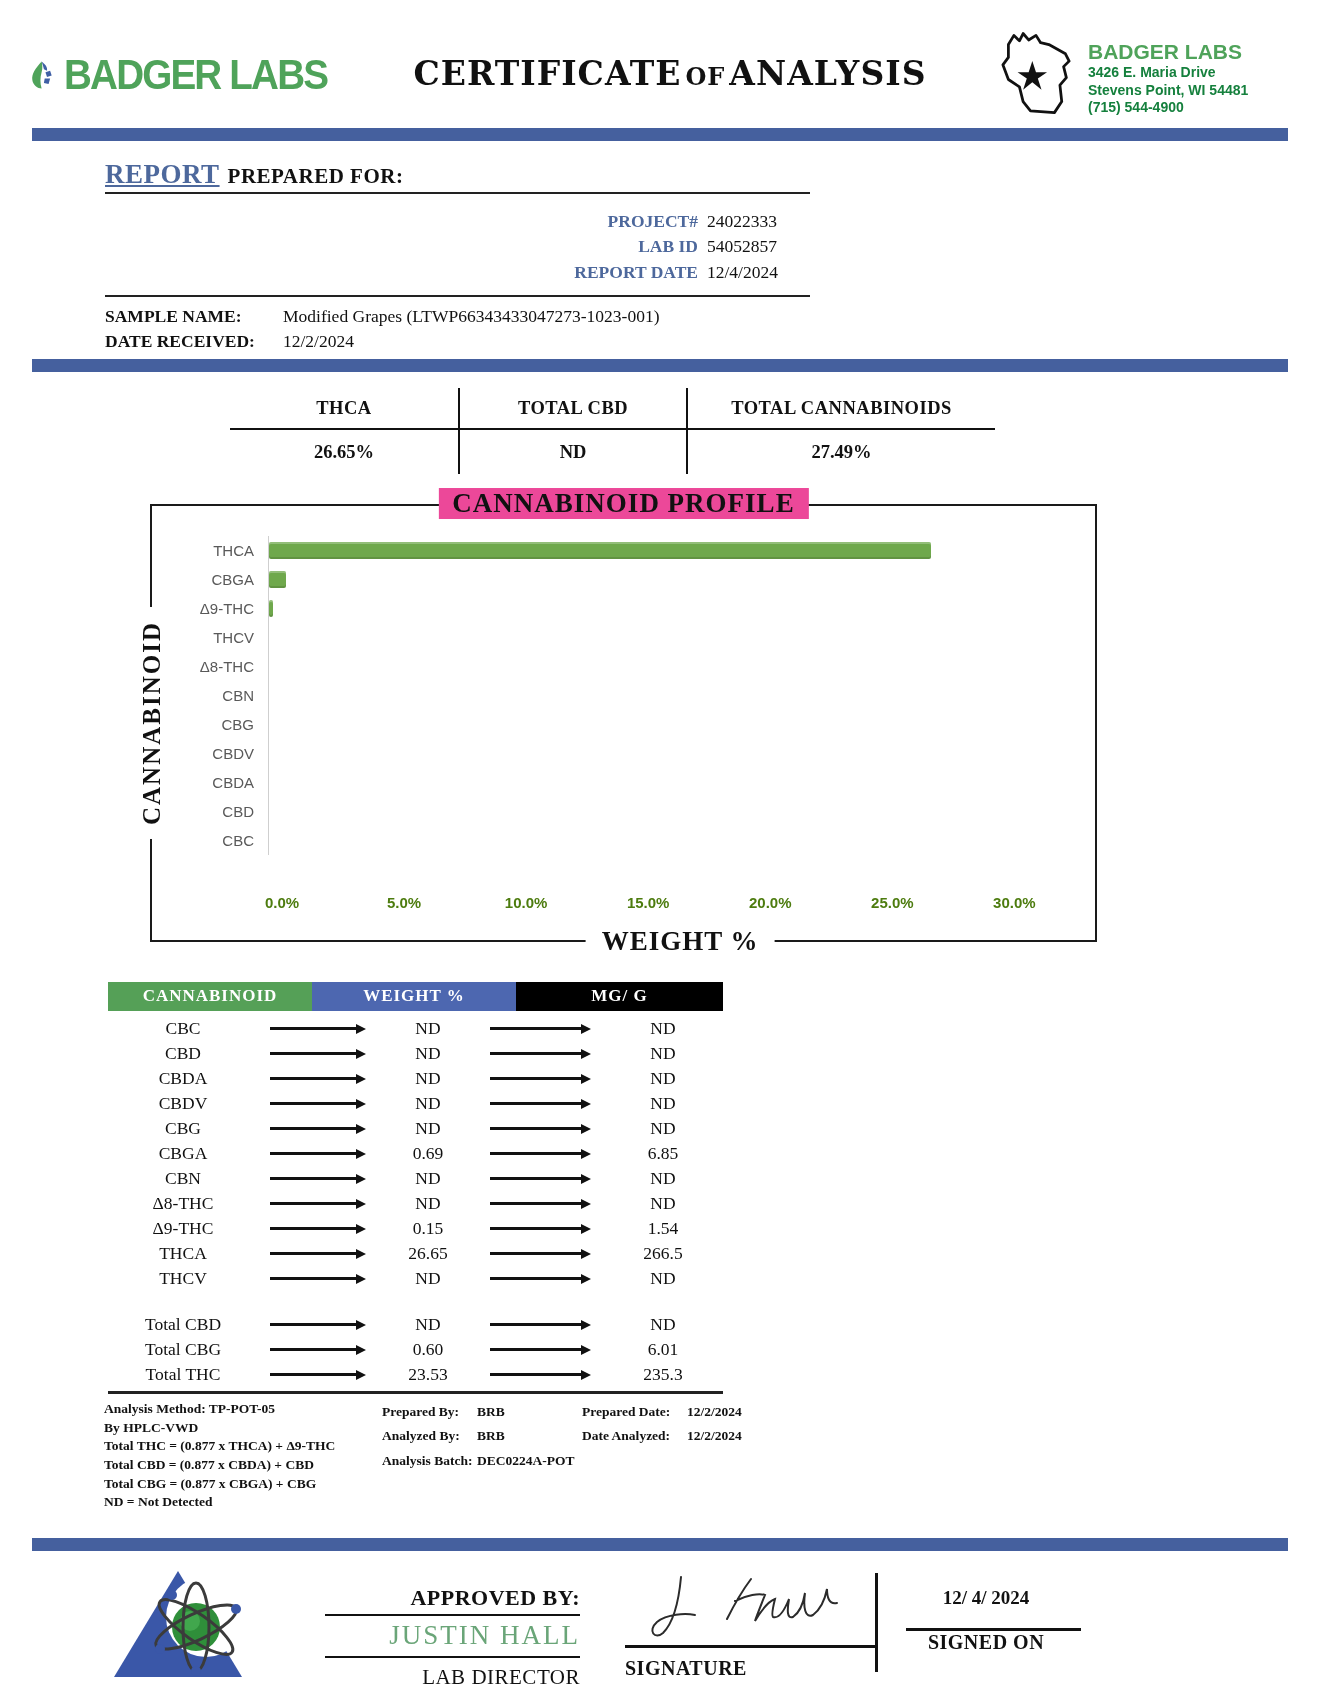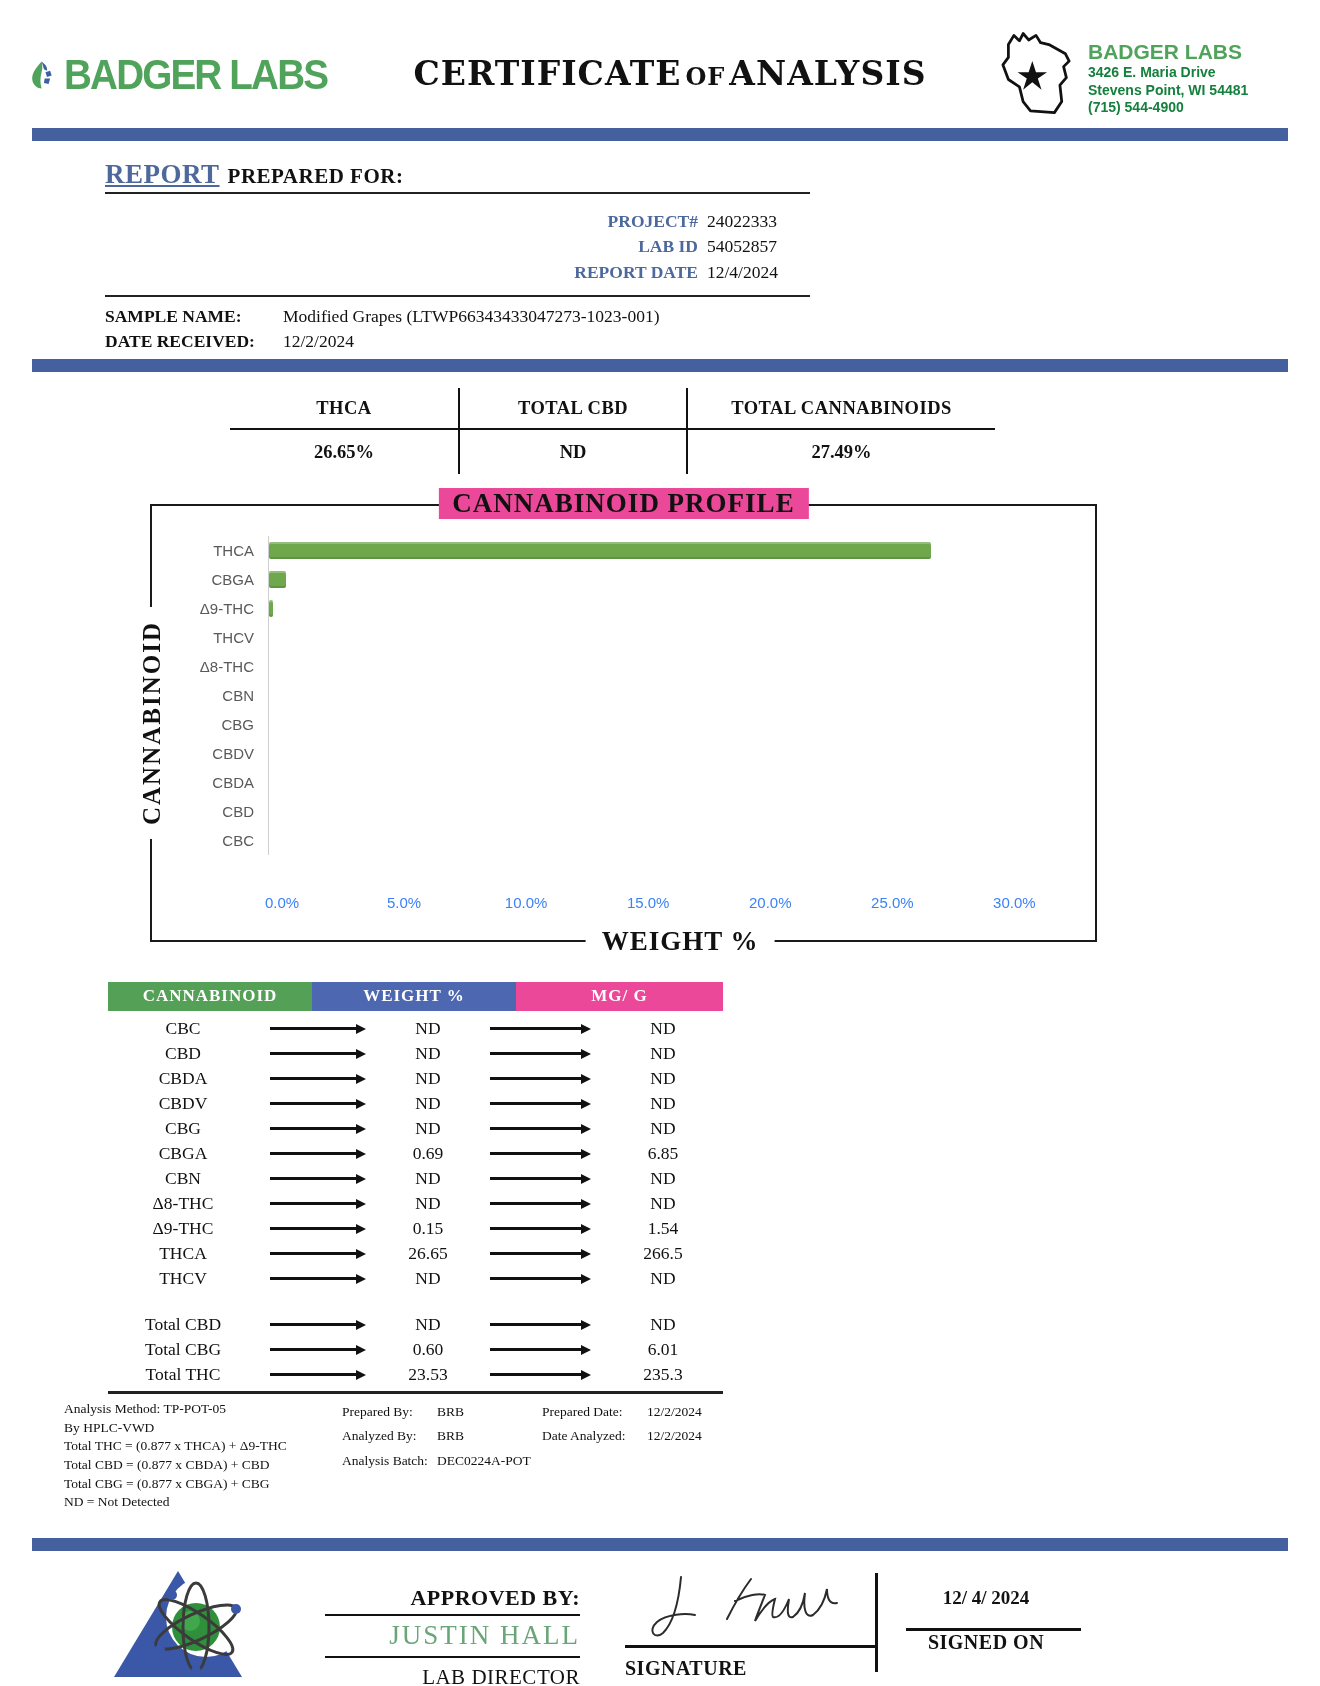--- a/index.html
+++ b/index.html
@@ -58,40 +58,40 @@
     background:#fff; padding:0 16px; font-weight:bold; font-size:27px; letter-spacing:1px; white-space:nowrap; }
   .chart-inner { position:absolute; top:30px; left:24px; right:44px; bottom:58px; }
   .c-row { display:flex; align-items:center; height:29px; }
   .c-label { width:92px; padding-right:14px; text-align:right;
     font-family:"Liberation Sans",sans-serif; font-size:15px; color:#595959; }
   .c-track { flex:1; position:relative; height:100%; border-left:1.5px solid #cfcfcf; }
   .c-bar { position:absolute; left:0; top:6px; height:17px; border-radius:2px;
     box-shadow: inset 0 2px 0 rgba(255,255,255,.25), inset 0 -2px 0 rgba(0,0,0,.12); }
   .c-ticks { position:absolute; left:130px; right:44px; bottom:24px; height:22px; }
   .c-tick { position:absolute; transform:translateX(-50%);
-    font-family:"Liberation Sans",sans-serif; font-size:15px; color:#3b82f6; white-space:nowrap; }
+    font-family:"Liberation Sans",sans-serif; font-size:15px; color:#4d7c0f; white-space:nowrap;font-weight:bold; }
 
   
   .results { margin:40px 0 0 108px; width:615px; }
   .res-head { display:grid; grid-template-columns:204px 204px 207px; }
   .res-h-cell { color:#fff; font-weight:bold; font-size:17px; letter-spacing:1px;
     text-align:center; padding:4px 0 5px 0; }
   .res-body { padding-top:5px; }
   .res-row { display:grid; grid-template-columns:150px 120px 100px 125px 120px;
     align-items:center; height:25px; font-size:17.5px; }
   .res-name { text-align:center; }
   .res-val { text-align:center; }
   .res-totals { margin-top:16px; border-bottom:3px solid #222; padding-bottom:4px; }
   .arrow { display:flex; align-items:center; padding:0 12px; }
   .arrow-line { flex:1; height:2.4px; background:#111; }
   .arrow-head { width:0; height:0; border-left:10px solid #111;
     border-top:5.5px solid transparent; border-bottom:5.5px solid transparent; }
 
   
-  .footnotes { display:flex; margin:6px 0 0 64px; }
+  .footnotes { display:flex; margin:6px 0 0 104px;font-weight:bold; }
   .fn-left { width:250px; border:1px solid #999; border-width:0; font-size:13.5px; line-height:1.38; }
   .fn-meta { margin-left:28px; font-size:13.5px; }
   .fn-m-row { display:grid; grid-template-columns:95px 105px 105px 110px; line-height:1.8; }
 
   
   .approval { display:flex; margin:14px 0 0 95px; align-items:flex-start; }
   .pjla { width:175px; text-align:center; }
   .pjla-name { font-family:"Liberation Sans",sans-serif; font-weight:bold; font-size:16px; margin-top:2px;}
   .approved { width:255px; margin-left:55px; margin-top:20px; text-align:right; }
   .ap-label { font-weight:bold; font-size:22px; border-bottom:2.5px solid #111; padding-bottom:3px; letter-spacing:.5px;}
@@ -246,21 +246,21 @@
       <span class="c-tick" style="left: 63.4921%;">20.0%</span>
       <span class="c-tick" style="left: 79.3651%;">25.0%</span>
       <span class="c-tick" style="left: 95.2381%;">30.0%</span>
     </div>
 </div>
 
 <div class="results">
   <div class="res-head">
     <div class="res-h-cell" style="background: rgb(85, 160, 87);">CANNABINOID</div>
     <div class="res-h-cell" style="background: rgb(77, 103, 176);">WEIGHT %</div>
-    <div class="res-h-cell" style="background: #ec4899;">MG/ G</div>
+    <div class="res-h-cell" style="background: #000000;">MG/ G</div>
   </div>
   <div class="res-body">
       <div class="res-row">
         <span class="res-name">CBC</span>
         <span class="arrow">
           <span class="arrow-line"></span>
           <span class="arrow-head"></span>
         </span>
         <span class="res-val">ND</span>
         <span class="arrow">

